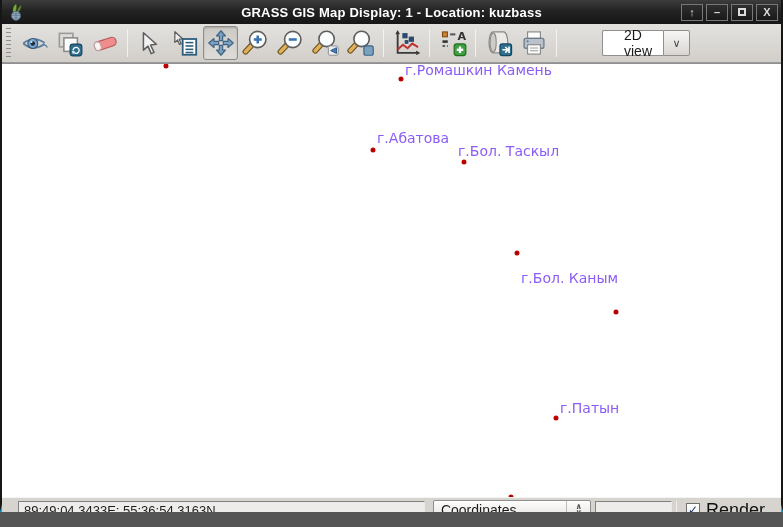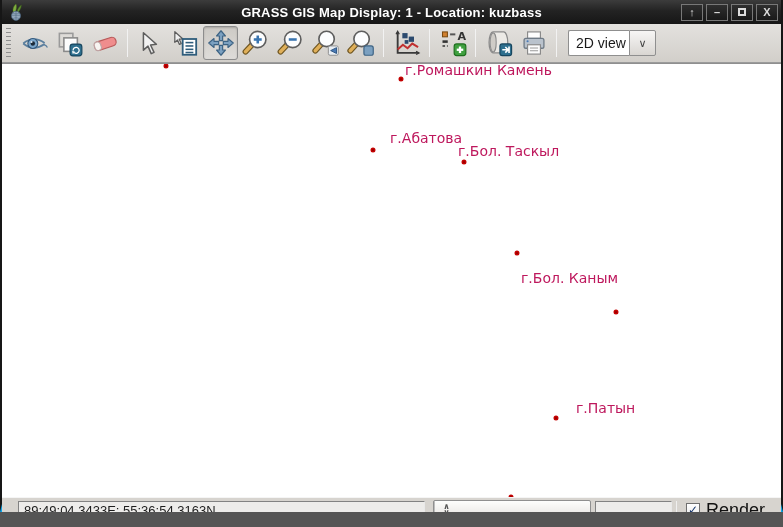--- a/index.html
+++ b/index.html
@@ -52,43 +52,43 @@
     border:1px solid #8d8d8d;
     background:linear-gradient(180deg,#cdcac5,#dedcd9);
     box-shadow:inset 0 1px 2px rgba(0,0,0,.18);
   }
   .tsep{ width:1px; height:28px; background:#a3a3a3; border-right:1px solid #f2f2f2; margin:0 5px;}
   .tbtn svg{ display:block; }
 
   .viewmode{ display:flex; margin-left:6px; height:26px; }
   .viewmode-field{
     width:61px; background:#fff; border:1px solid #8f8f8f; border-right:none;
-    border-radius:2px 0 0 2px; display:flex; align-items:center; padding-left:7px;
-    font-size:14px; color:#1a1a1a;
+    border-radius:2px 0 0 2px; display:flex; align-items:center; padding-left:21px;
+    font-size:14px; color:#1a1a1a;margin-left:34px;
   }
   .viewmode-arrow{
     width:27px; border:1px solid #8f8f8f; border-radius:0 2px 2px 0;
     background:linear-gradient(180deg,#f7f6f5,#d9d6d2);
     display:flex; align-items:center; justify-content:center;
     font-size:11px; color:#444;
   }
 
   
   .map-canvas{
     position:relative; height:434px; background:#fff; overflow:hidden;
     border-top:1px solid #8f8f8f;
   }
   .map-point{
     position:absolute; width:5px; height:5px; background:#000;
     border:2px solid #c40000; border-radius:50%;
     transform:translate(-50%,-50%);
   }
   .map-label{
     position:absolute; font-family:"DejaVu Sans",sans-serif;
-    font-size:14px; color:#be185d; white-space:nowrap;
+    font-size:14px; color:#8b5cf6; white-space:nowrap;
   }
 
   
   .statusbar{
     height:25px; background:#d7d4cf; display:flex; align-items:center;
     padding:0 16px; border-top:1px solid #f5f5f5;
   }
   .sunken{
     height:19px; background:#edecea;
     border:1px solid; border-color:#828282 #e9e9e9 #e9e9e9 #828282;
@@ -302,36 +302,37 @@
       <div class="viewmode-field">2D view</div>
       <div class="viewmode-arrow">∨</div>
     </div>
   </div>
 
   <div class="map-canvas">
       <div class="map-point" style="left: 164px; top: 2px; background: rgb(0, 0, 0); border-color: rgb(196, 0, 0);"></div>
       <div class="map-point" style="left: 399px; top: 15px; background: rgb(0, 0, 0); border-color: rgb(196, 0, 0);"></div>
       <div class="map-label" style="left: 403px; top: -2px;">г.Ромашкин Камень</div>
       <div class="map-point" style="left: 371px; top: 86px; background: rgb(0, 0, 0); border-color: rgb(196, 0, 0);"></div>
-      <div class="map-label" style="left: 388px; top: 66px;">г.Абатова</div>
+      <div class="map-label" style="left: 375px; top: 66px;">г.Абатова</div>
       <div class="map-point" style="left: 462px; top: 98px; background: rgb(0, 0, 0); border-color: rgb(196, 0, 0);"></div>
       <div class="map-label" style="left: 456px; top: 79px;">г.Бол. Таскыл</div>
       <div class="map-point" style="left: 515px; top: 189px; background: rgb(0, 0, 0); border-color: rgb(196, 0, 0);"></div>
       <div class="map-label" style="left: 519px; top: 170px; margin-top: 36px;">г.Бол. Каным</div>
       <div class="map-point" style="left: 614px; top: 248px; background: rgb(0, 0, 0); border-color: rgb(196, 0, 0);"></div>
       <div class="map-point" style="left: 554px; top: 354px; background: rgb(0, 0, 0); border-color: rgb(196, 0, 0);"></div>
-      <div class="map-label" style="left: 558px; top: 336px; margin-left: 16px;">г.Патын</div>
+      <div class="map-label" style="left: 558px; top: 336px;">г.Патын</div>
       <div class="map-point" style="left: 509px; top: 433px; background: rgb(0, 0, 0); border-color: rgb(196, 0, 0);"></div>
     </div>
 
   <div class="statusbar">
     <div class="sunken coordbox">
       <span>89:49:04.3433E; 55:36:54.3163N</span>
     </div>
     <div class="combo">
+      <div class="combo-text">Coordinates</div>
       <div class="combo-spin">
         <span>∧</span>
         <span>∨</span>
       </div>
     </div>
     <div class="sunken progressbox"></div>
     <div class="sb-divider"></div>
     <div class="render-area">
       <div class="checkbox">
         <span id="render-check">✓</span>

